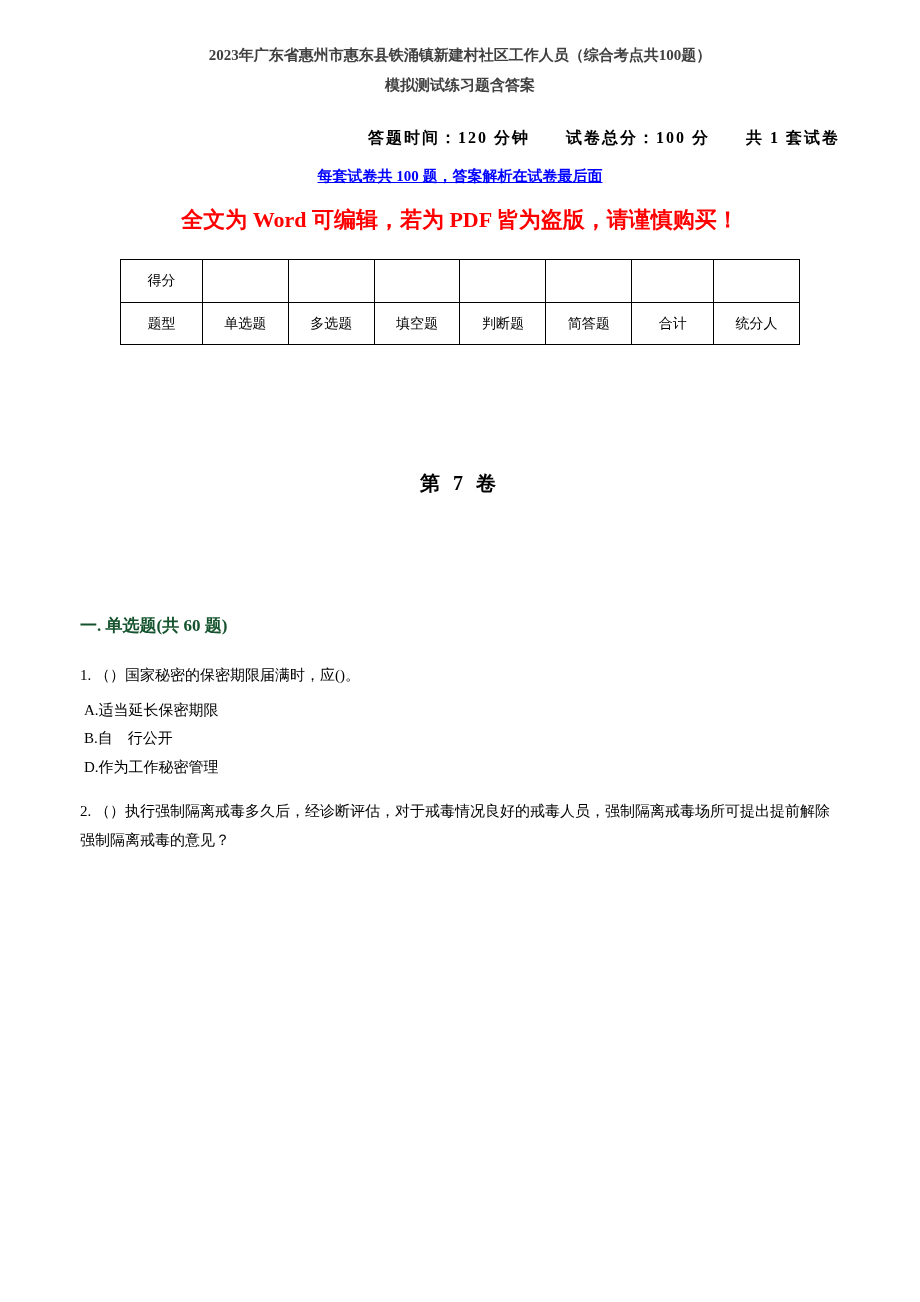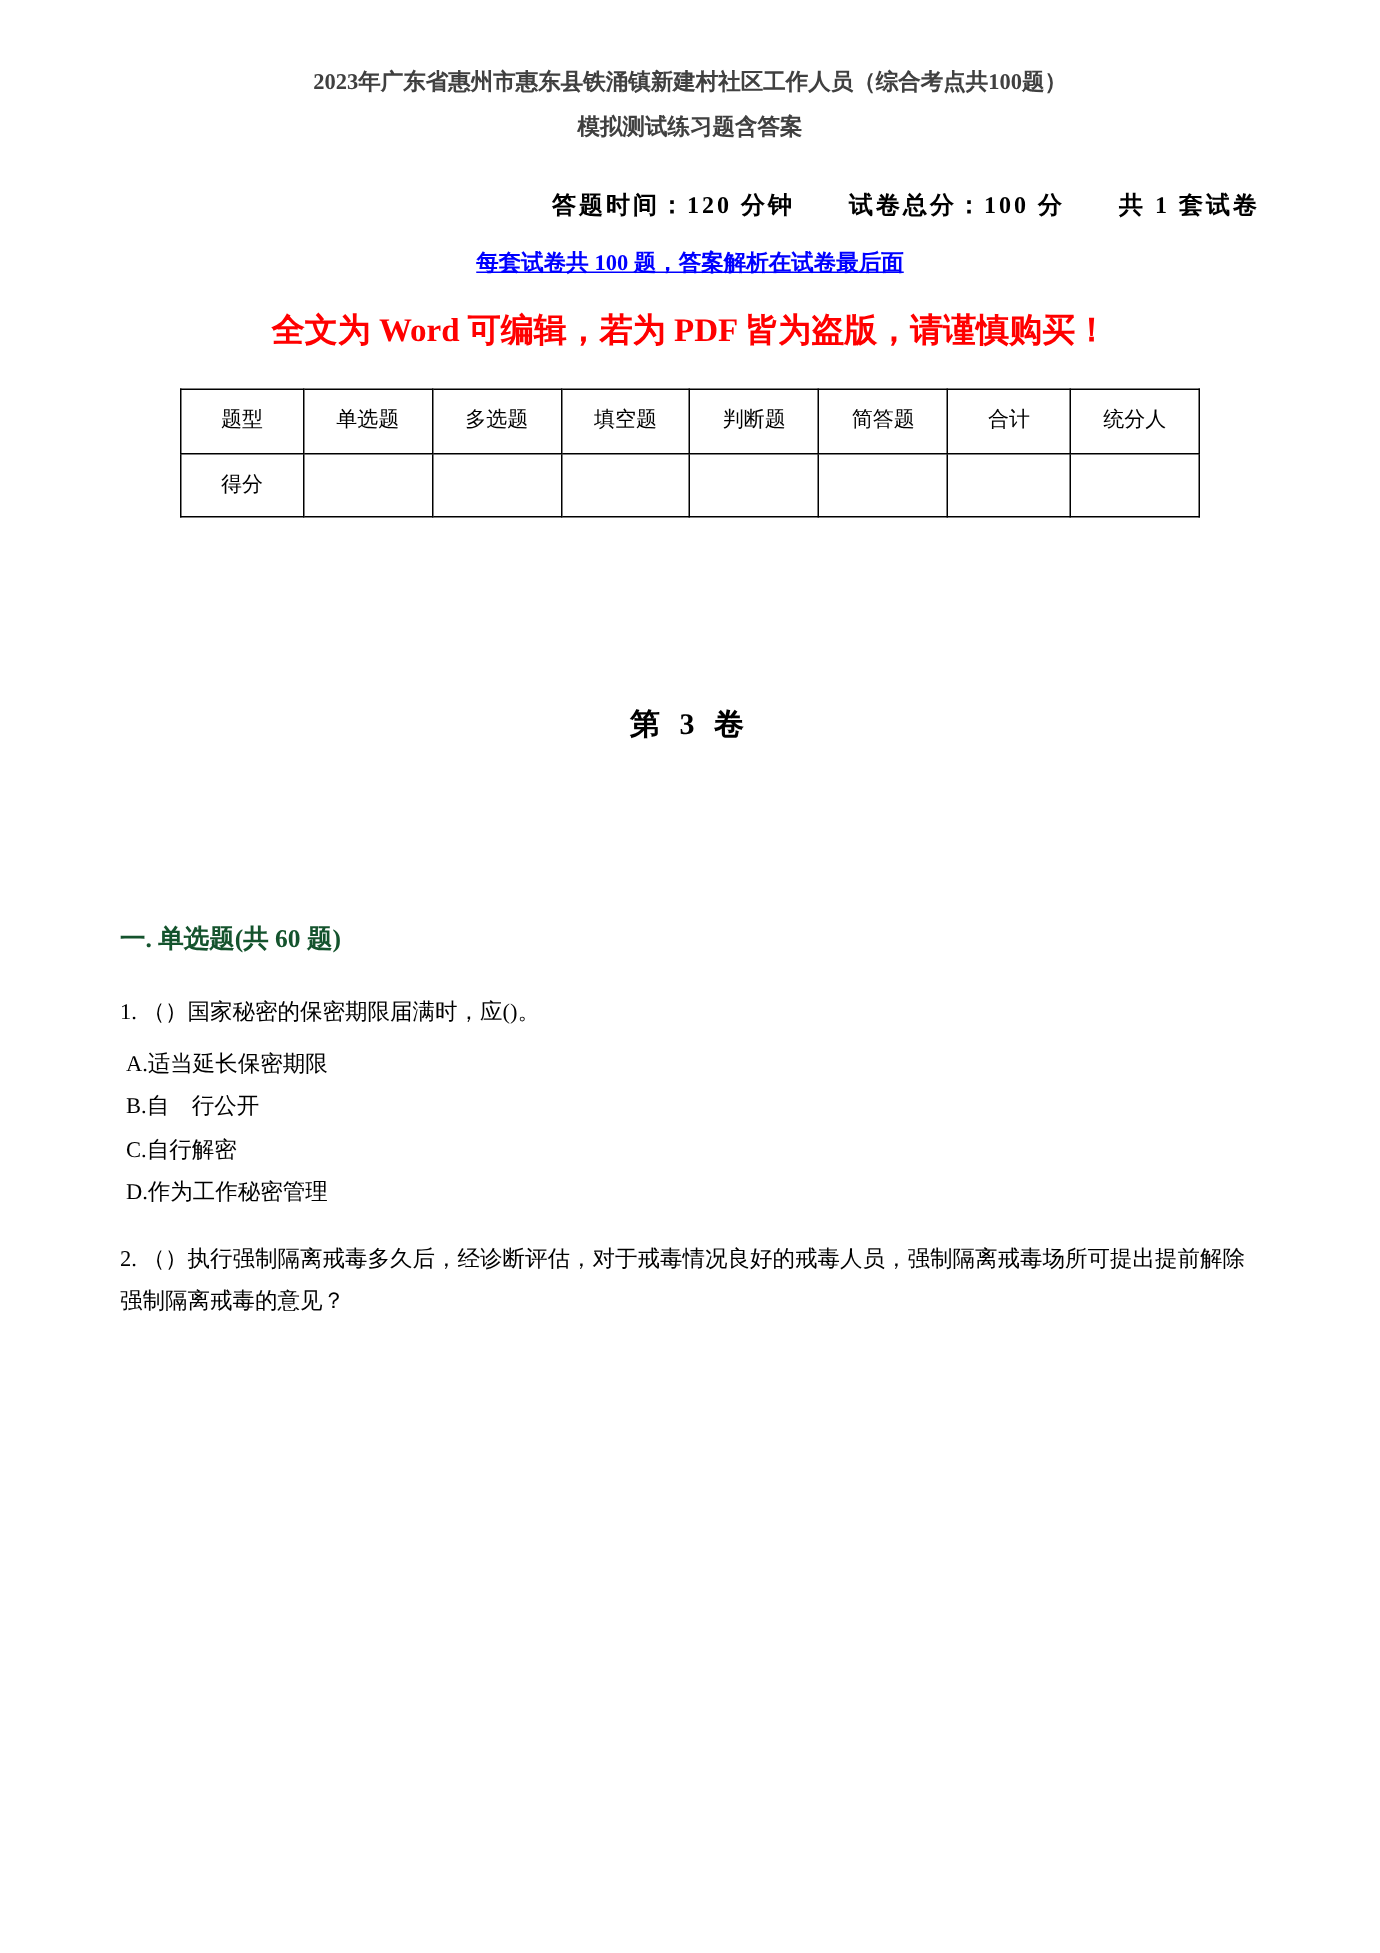--- a/index.html
+++ b/index.html
@@ -129,58 +129,57 @@
 </div>
 
 <span class="highlight-blue-underline">每套试卷共 100 题，答案解析在试卷最后面</span>
 
 <span class="highlight-red-large">全文为 Word 可编辑，若为 PDF 皆为盗版，请谨慎购买！</span>
 
 <div class="score-table-wrapper">
   <table class="score-table">
     <tbody>
         <tr>
+      <td>得分</td>
+      <td></td>
+      <td></td>
+      <td></td>
+      <td></td>
+      <td></td>
+      <td></td>
+      <td></td>
+    </tr>
+    <tr>
       <td>题型</td>
       <td>单选题</td>
       <td>多选题</td>
       <td>填空题</td>
       <td>判断题</td>
       <td>简答题</td>
       <td>合计</td>
       <td>统分人</td>
     </tr>
-    <tr>
-      <td>得分</td>
-      <td></td>
-      <td></td>
-      <td></td>
-      <td></td>
-      <td></td>
-      <td></td>
-      <td></td>
-    </tr>
   </tbody>
     </table>
 </div>
 
 <div class="spacer"></div>
 
-<div class="section-divider">第 3 卷</div>
+<div class="section-divider">第 7 卷</div>
 
 <div class="spacer"></div>
 
 <div class="section-title">一. 单选题(共 60 题)</div>
 
 <div class="question-block">
   <div class="question-text">
     1. （）国家秘密的保密期限届满时，应()。
   </div>
   <span class="option-line">A.适当延长保密期限</span>
   <span class="option-line">B.自&nbsp;&nbsp;&nbsp;&nbsp;行公开</span>
-  <span class="option-line">C.自行解密</span>
   <span class="option-line">D.作为工作秘密管理</span>
 </div>
 
 <div class="question-block">
   <div class="question-text">
     2. （）执行强制隔离戒毒多久后，经诊断评估，对于戒毒情况良好的戒毒人员，强制隔离戒毒场所可提出提前解除强制隔离戒毒的意见？
   </div>
 </div>
 
 </body></html>

